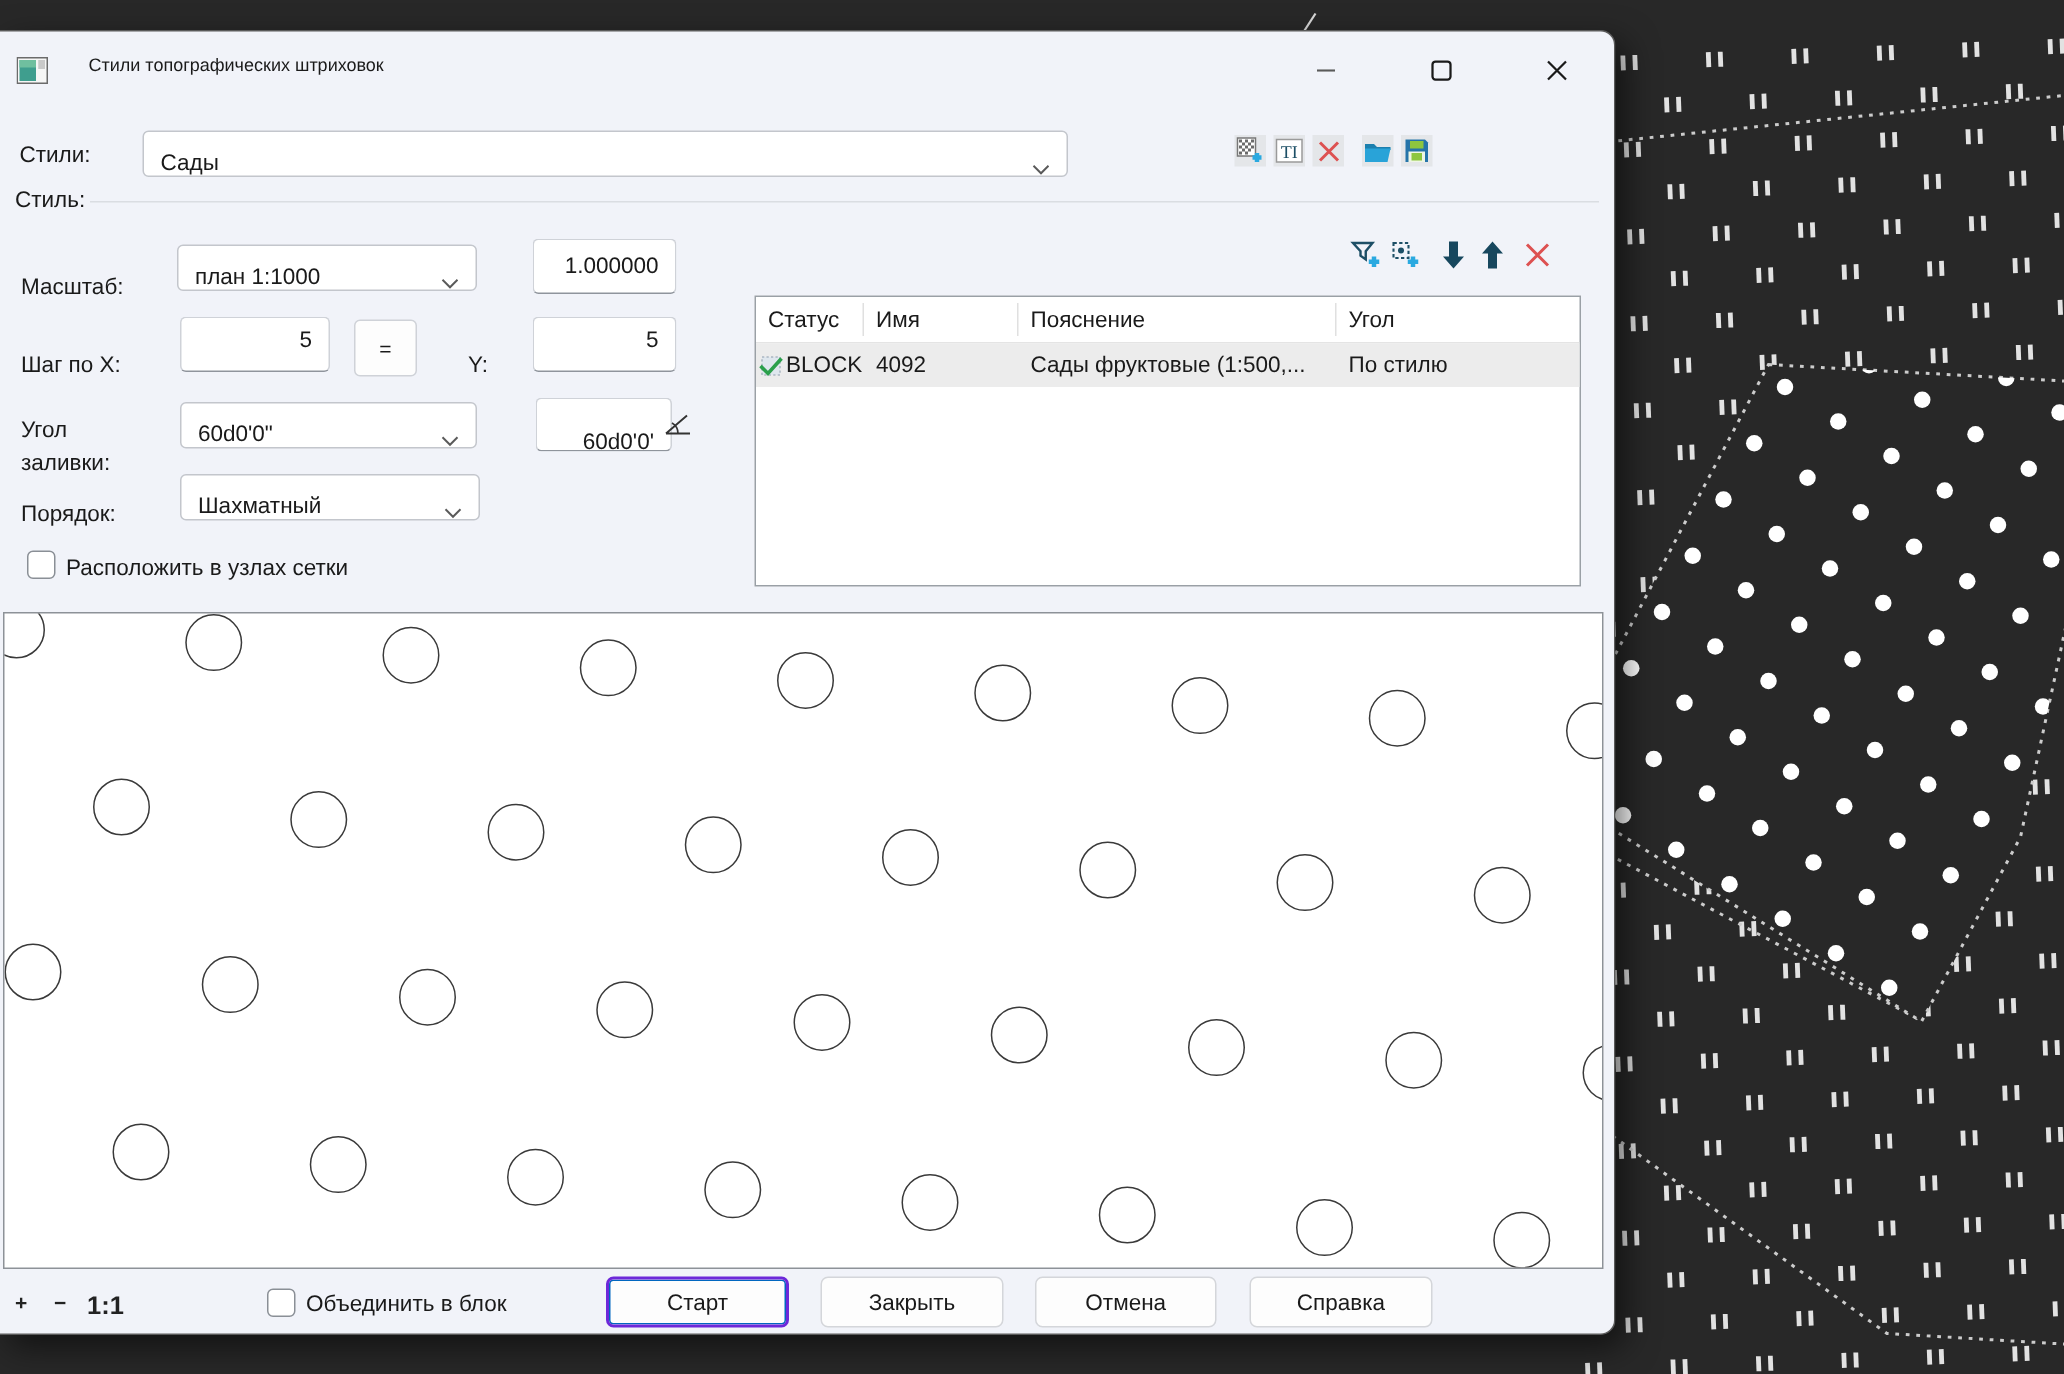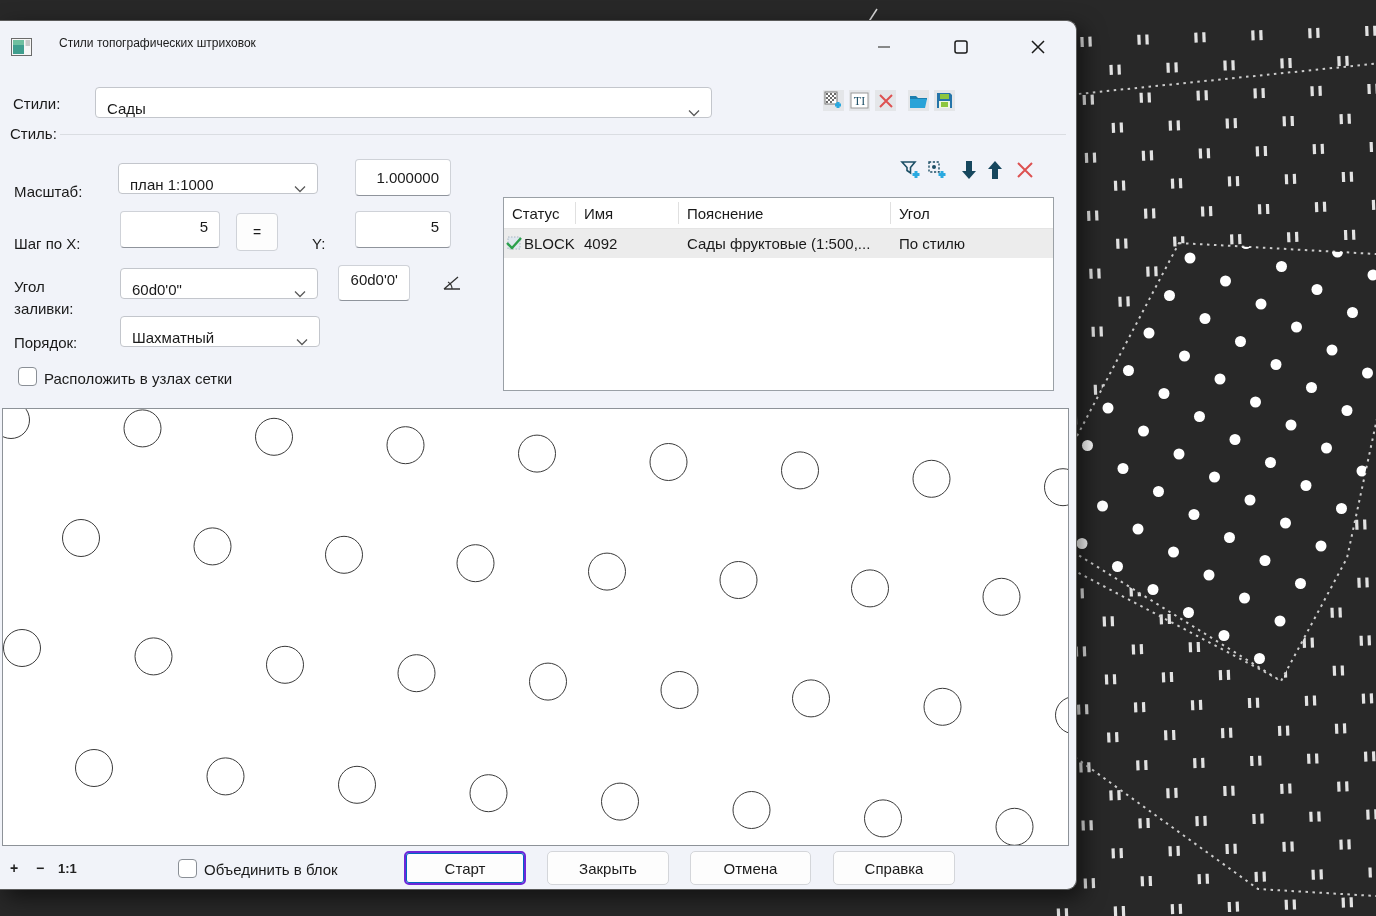--- a/index.html
+++ b/index.html
@@ -25,21 +25,21 @@
   .group-line{position:absolute;left:60px;top:113px;width:1006px;border-top:1px solid #dadde2;}
   .lbl{position:absolute;font-size:15px;}
   .eq-btn{position:absolute;left:236px;top:192px;width:40px;height:36px;background:#fdfdfd;border:1px solid #cfd2d8;
           border-radius:4px;display:flex;align-items:center;justify-content:center;font-size:14px;}
   .checkbox{position:absolute;width:19px;height:19px;background:#fff;border:1px solid #8a8f96;border-radius:4px;box-sizing:border-box;}
   .table{position:absolute;left:503px;top:176px;width:551px;height:194px;background:#fff;border:1px solid #9aa0a6;box-sizing:border-box;}
   .thead{display:flex;height:30px;border-bottom:1px solid #e4e4e4;align-items:center;}
   .th{font-size:15px;padding-left:8px;box-sizing:border-box;border-right:1px solid #e0e0e0;height:22px;display:flex;align-items:center;}
   .th:last-child{border-right:none;}
   .trow{display:flex;height:29px;align-items:center;background:#ececec;}
-  .td{font-size:15px;padding-left:8px;box-sizing:border-box;display:flex;white-space:nowrap;overflow:hidden;}
+  .td{font-size:15px;padding-left:8px;box-sizing:border-box;display:flex;align-items:center;white-space:nowrap;overflow:hidden;}
   .preview{position:absolute;left:2px;top:387px;width:1067px;height:438px;background:#fff;border:1px solid #8d9298;box-sizing:border-box;}
   .footer-zoom{position:absolute;font-size:14px;font-weight:bold;color:#222;}
   .btn{position:absolute;top:830px;height:34px;background:#fdfdfd;border:1px solid #d4d6da;border-radius:5px;
        display:flex;align-items:center;justify-content:center;font-size:15px;box-sizing:border-box;}
   .btn.primary{border:2px solid #6d28d9;box-shadow:inset 0 0 0 1px #0067c0;}
 </style>
 </head>
 <body>
 
 <div class="stage">
@@ -720,21 +720,21 @@
       <span>5</span>
     </div>
 
     <span class="lbl" style="left:14px;top:255px;width:92px;line-height:22px;">Угол заливки:</span>
     <div class="combo" style="left:120px;top:247px;width:198px;height:31px;">
       <span>60d0'0"</span>
       <svg class="chev" width="12" height="8">
           <polyline points="1,1.5 6,6.5 11,1.5" fill="none" stroke="#5a5a5a" stroke-width="1.3"></polyline>
         </svg>
     </div>
-    <div class="field" style="left:338px;top:244px;width:72px;height:36px;align-items:flex-start;padding-top:5px;">
+    <div class="field" style="left:357px;top:244px;width:91px;height:36px;align-items:flex-start;padding-top:20px;">
       <span>60d0'0'</span>
     </div>
     <div class="tool-flat" style="left:441px;top:250px;">
       <svg width="20" height="18">
         <path d="M2,16 H18 M2,16 L16,4" stroke="#333" stroke-width="1.3" fill="none"></path>
         <path d="M10,16 A8,8 0 0 0 6,9" stroke="#333" stroke-width="1.1" fill="none"></path>
       </svg>
     </div>
 
     <span class="lbl" style="left:14px;top:313px;">Порядок:</span>
@@ -834,21 +834,21 @@
           <circle cx="619" cy="799.6" r="18.5" fill="none" stroke="#3a3a3a" stroke-width="1"></circle>
           <circle cx="750.5" cy="808" r="18.5" fill="none" stroke="#3a3a3a" stroke-width="1"></circle>
           <circle cx="882" cy="816.4" r="18.5" fill="none" stroke="#3a3a3a" stroke-width="1"></circle>
           <circle cx="1013.5" cy="824.8" r="18.5" fill="none" stroke="#3a3a3a" stroke-width="1"></circle>
           <circle cx="1145" cy="833.2" r="18.5" fill="none" stroke="#3a3a3a" stroke-width="1"></circle>
         </svg>
     </div>
 
     <span class="footer-zoom" style="left:10px;top:839px;">+</span>
     <span class="footer-zoom" style="left:36px;top:839px;">−</span>
-    <span class="footer-zoom" style="left:58px;top:840px;font-size:13px;">1:1</span>
+    <span class="footer-zoom" style="left:58px;top:840px;font-size:17px;">1:1</span>
     <div class="checkbox" style="left:178px;top:838px;"></div>
     <span class="lbl" style="left:204px;top:840px;">Объединить в блок</span>
     <div class="btn primary" style="left:404px;width:122px;">
       <span>Старт</span>
     </div>
     <div class="btn" style="left:547px;width:122px;">
       <span>Закрыть</span>
     </div>
     <div class="btn" style="left:690px;width:121px;">
       <span>Отмена</span>

